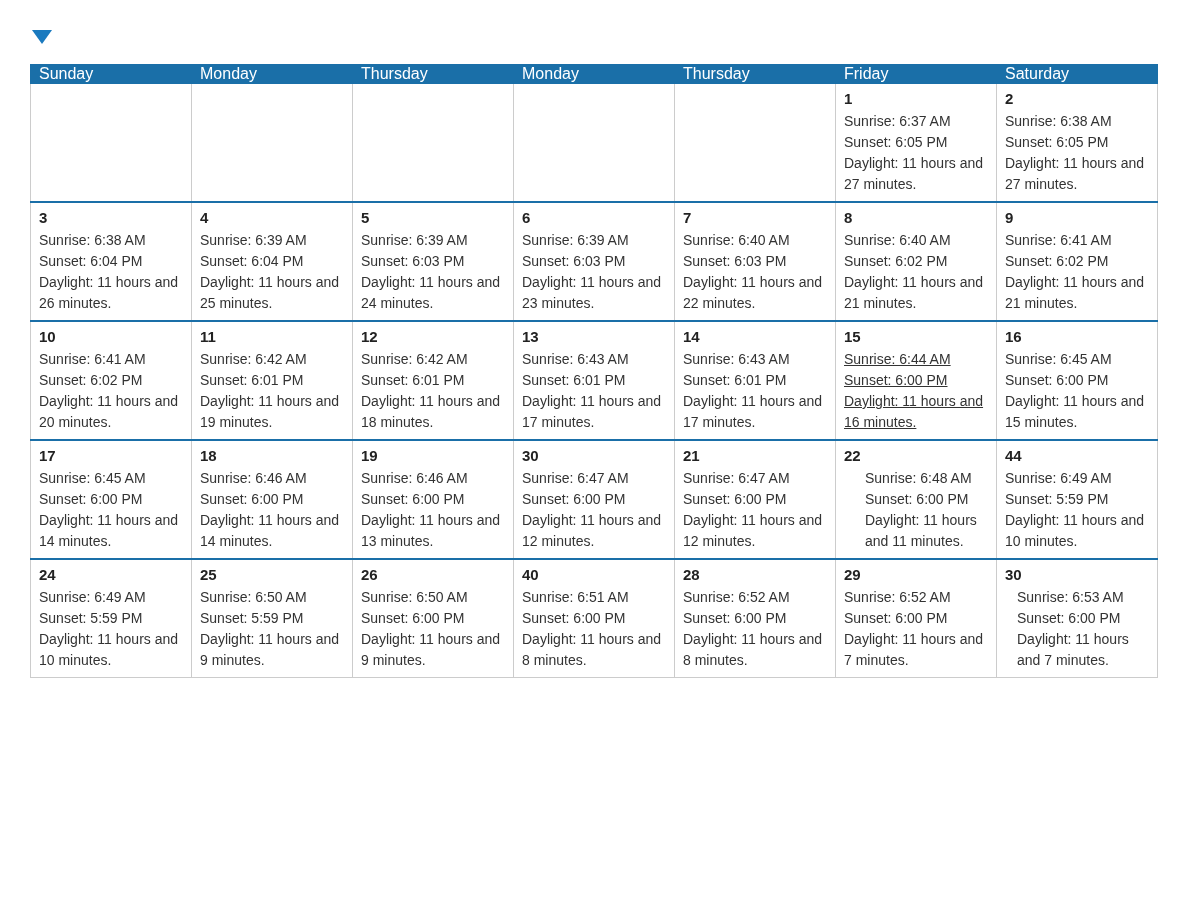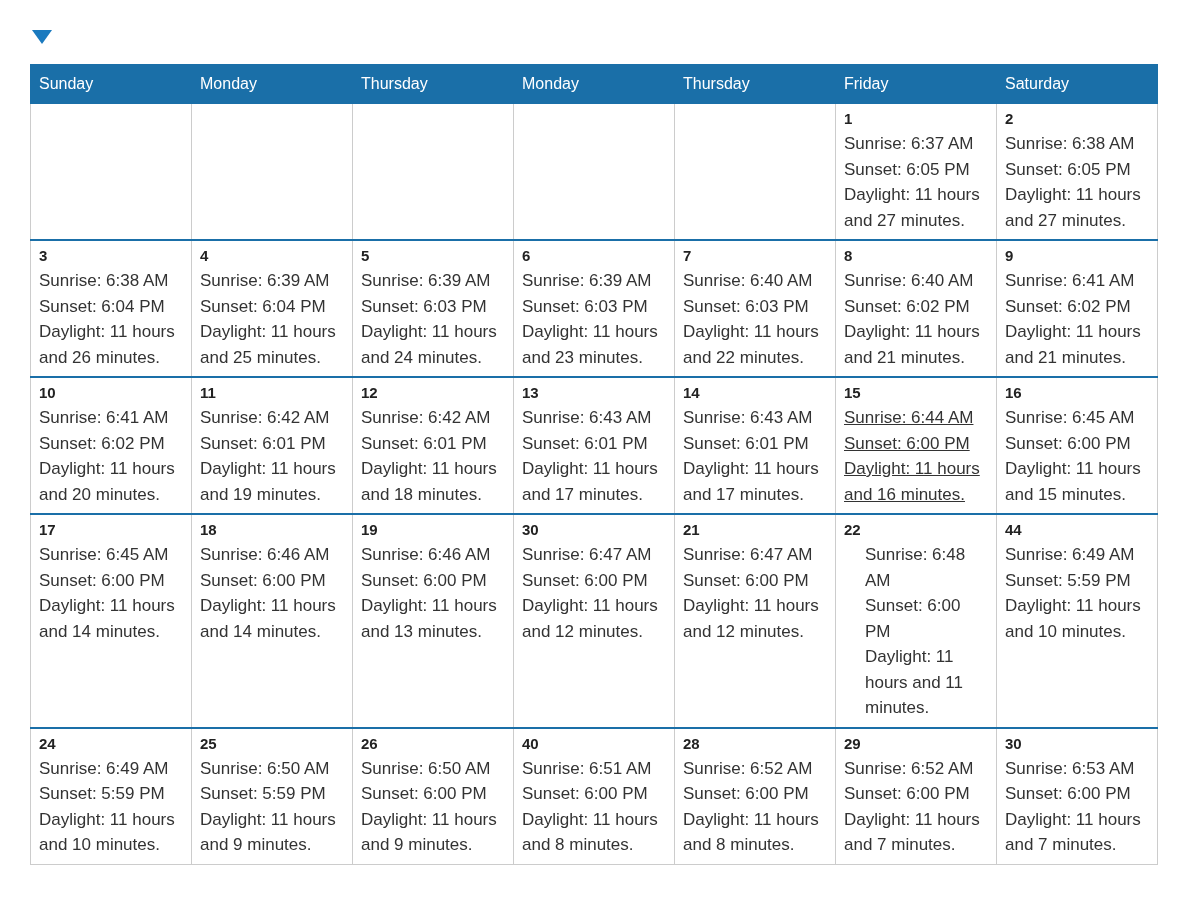--- a/index.html
+++ b/index.html
@@ -57,41 +57,41 @@
       margin-top: 4px;
     }
     .calendar {
       width: 100%;
       border-collapse: collapse;
       border: 1px solid #aaa;
     }
     .calendar th {
       background-color: #1a6fa8;
       color: #fff;
-      padding: 10px 8px;
+      padding: 0 8px;
       text-align: left;
       font-size: 16px;
       font-weight: normal;
       border: 1px solid #1a6fa8;
     }
     .calendar td {
       vertical-align: top;
       padding: 6px 8px;
       border: 1px solid #ccc;
       width: 14.28%;
       height: 115px;
     }
     .day-number {
       font-size: 15px;
       font-weight: bold;
       color: #222;
       margin-bottom: 4px;
     }
     .day-info {
-      font-size: 17px;
+      font-size: 14px;
       color: #333;
       line-height: 1.5;
     }
     .empty-cell {
       background: #fff;
     }
     .row-divider {
       border-top: 2px solid #1a6fa8;
     }
   </style>
@@ -310,19 +310,19 @@
 Daylight: 11 hours and 8 minutes.</div>
         </td>
         <td>
           <div class="day-number">29</div>
           <div class="day-info" style="white-space: pre-line;">Sunrise: 6:52 AM
 Sunset: 6:00 PM
 Daylight: 11 hours and 7 minutes.</div>
         </td>
         <td>
           <div class="day-number">30</div>
-          <div class="day-info" style="white-space: pre-line;">Sunrise: 6:53 AM
+          <div class="day-info" style="white-space: pre-line; margin-left: 12px;">Sunrise: 6:53 AM
 Sunset: 6:00 PM
 Daylight: 11 hours and 7 minutes.</div>
         </td>
       </tr>
     </tbody>
 </table>
 
 </body></html>

